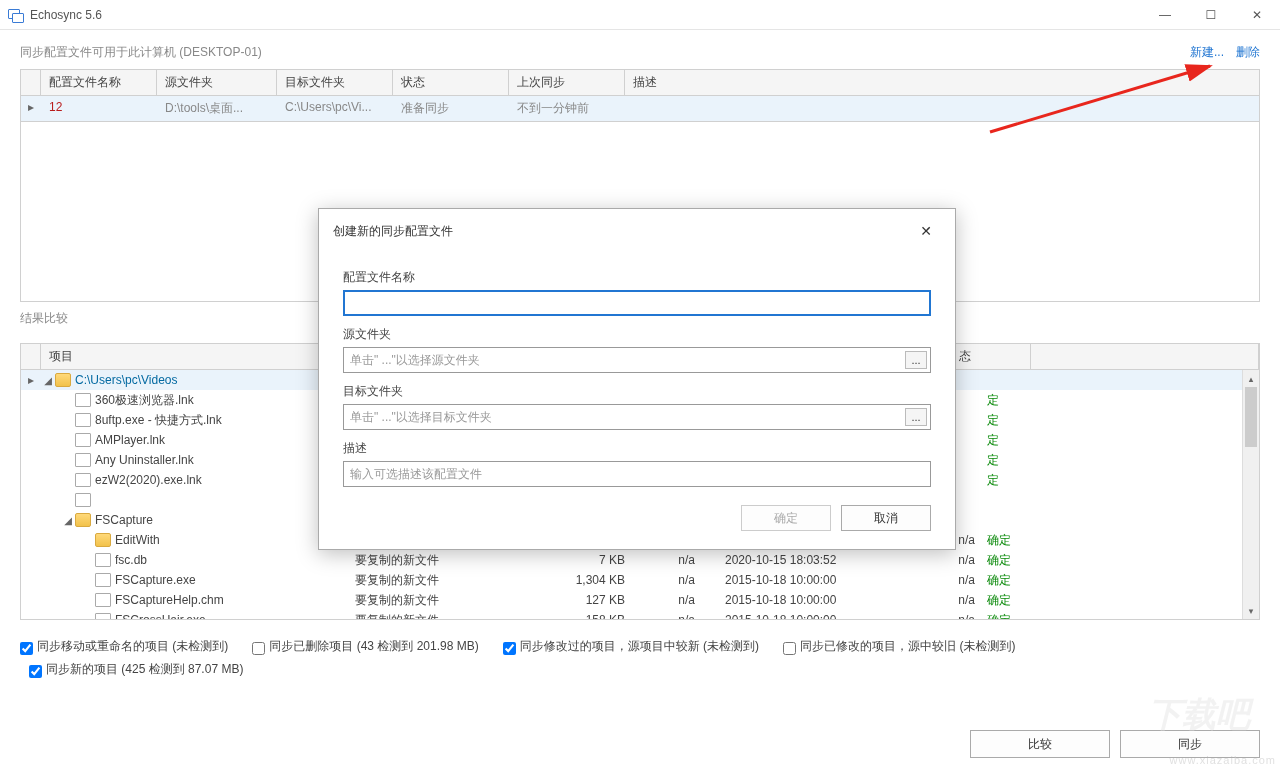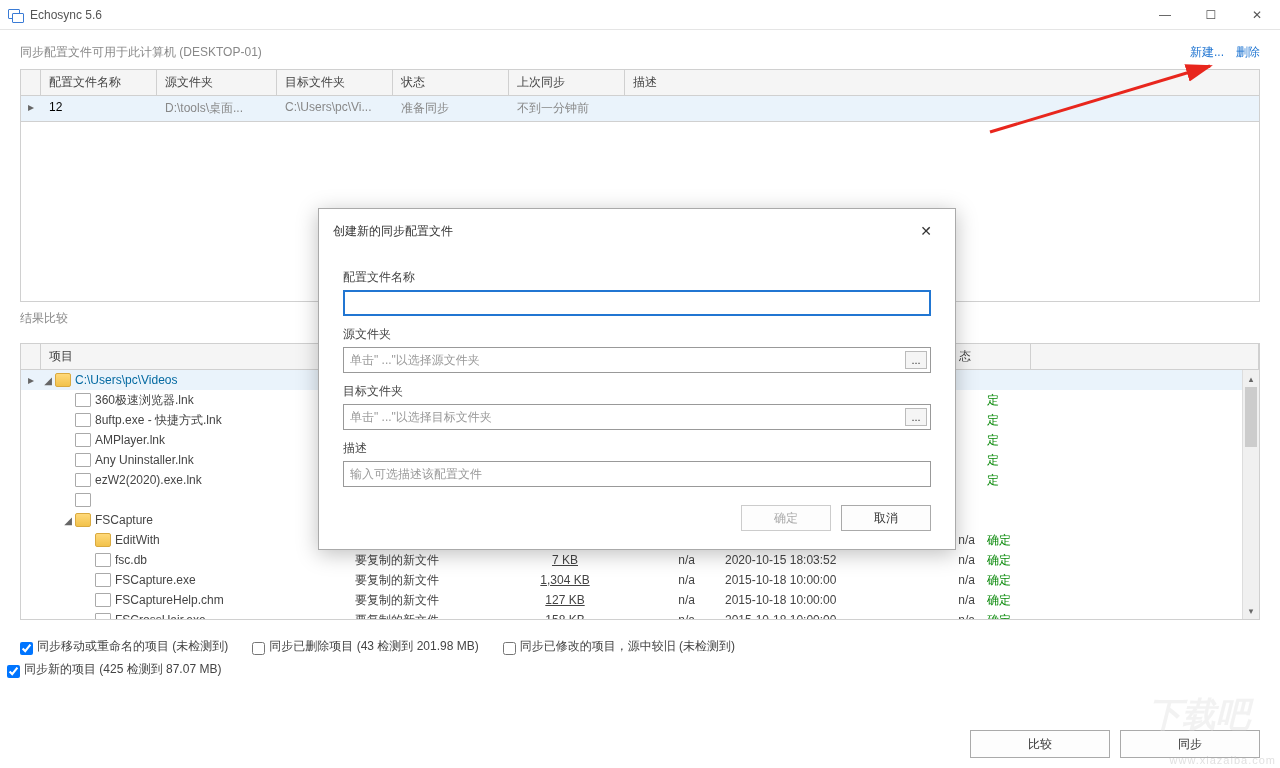--- a/index.html
+++ b/index.html
@@ -37,30 +37,30 @@
 .tree-row { display: flex; align-items: center; height: 20px; margin-right: 17px; }
 .tree-row.selected { background: #eaf3fb; }
 .tree-row .ind { display: inline-block; }
 .tree-row .exp { width: 14px; display: inline-block; text-align: center; color: #666; font-size: 10px; cursor: pointer; }
 .tree-row .ficon { width: 16px; height: 14px; display: inline-block; margin-right: 4px; }
 .folder-icon { background: linear-gradient(#ffd97a, #f2c24b); border: 1px solid #d9a93f; border-radius: 2px; }
 .file-icon { border: 1px solid #aaa; background: #fff; border-radius: 1px; }
 .tree-row .name { flex: 0 0 auto; width: 280px; color: #444; white-space: nowrap; overflow: hidden; text-overflow: ellipsis; }
 .tree-row.root .name { color: #0369a1; }
 .tree-row .c2 { width: 150px; color: #444; }
-.tree-row .c3 { width: 140px; text-align: center; padding-right: 20px; color: #444; text-decoration: underline; }
+.tree-row .c3 { width: 140px; text-align: right; padding-right: 20px; color: #444; }
 .tree-row .c4 { width: 50px; text-align: right; color: #444; }
 .tree-row .c5 { width: 180px; color: #444; padding-left: 30px; }
 .tree-row .c6 { width: 100px; text-align: right; color: #444; }
 .tree-row .c7 { width: 50px; color: #0a8a0a; padding-left: 12px; }
 
 .checks { padding: 10px 20px 6px 20px; display: flex; flex-wrap: wrap; gap: 24px; color: #444; }
 .chk { display: flex; align-items: flex-end; gap: 4px; cursor: pointer; }
 .chk input { margin: 0; }
-.checks2 { padding: 0 7px; }
+.checks2 { padding: 0 29px; }
 
 .footer { position: absolute; bottom: 10px; right: 20px; display: flex; gap: 10px; }
 .btn { width: 140px; height: 28px; border: 1px solid #aaa; background: #fdfdfd; cursor: pointer; color: #333; }
 
 .watermark { position: absolute; right: 4px; bottom: 2px; color: #ccc; font-size: 11px; letter-spacing: 1px; opacity: 0.6; pointer-events:none; }
 
 .modal { position: absolute; left: 318px; top: 208px; width: 638px; background: #fff; border: 1px solid #aaa; box-shadow: 0 4px 20px rgba(0,0,0,0.25); }
 .modal-title { padding: 10px 14px; display: flex; align-items: center; color: #333; font-size: 13px; }
 .modal-title .spacer { flex: 1; }
 .modal-close { width: 30px; height: 24px; display: flex; align-items: center; justify-content: center; cursor: pointer; font-size: 14px; }
@@ -103,21 +103,21 @@
   <div class="cell" style="width:20px"></div>
   <div class="cell" style="width:116px">配置文件名称</div>
   <div class="cell" style="width:120px">源文件夹</div>
   <div class="cell" style="width:116px">目标文件夹</div>
   <div class="cell" style="width:116px">状态</div>
   <div class="cell" style="width:116px">上次同步</div>
   <div class="cell">描述</div>
 </div>
 <div class="grid-row">
   <div class="marker">▸</div>
-  <div class="cell" style="width:116px;color:#000000">12</div>
+  <div class="cell" style="width:116px;color:#b91c1c">12</div>
   <div class="cell" style="width:120px">D:\tools\桌面...</div>
   <div class="cell" style="width:116px">C:\Users\pc\Vi...</div>
   <div class="cell" style="width:116px">准备同步</div>
   <div class="cell" style="width:116px">不到一分钟前</div>
   <div class="cell"></div>
 </div>
 <div class="row-space"></div>
 
 <div class="section-header" style="padding-top:8px">
   <span>结果比较</span>
@@ -284,20 +284,24 @@
 </div>
 
 <div class="checks">
   <label class="chk">
       <input type="checkbox" checked="" style="">
       <span>同步移动或重命名的项目 (未检测到)</span>
     </label>
   <label class="chk">
       <input type="checkbox" style="">
       <span>同步已删除项目 (43 检测到 201.98 MB)</span>
+    </label>
+  <label class="chk">
+      <input type="checkbox" checked="" style="">
+      <span>同步修改过的项目，源项目中较新 (未检测到)</span>
     </label>
   <label class="chk">
       <input type="checkbox" style="">
       <span>同步已修改的项目，源中较旧 (未检测到)</span>
     </label>
 </div>
 <div class="checks checks2">
   <label class="chk">
       <input type="checkbox" checked="" style="">
       <span>同步新的项目 (425 检测到 87.07 MB)</span>

